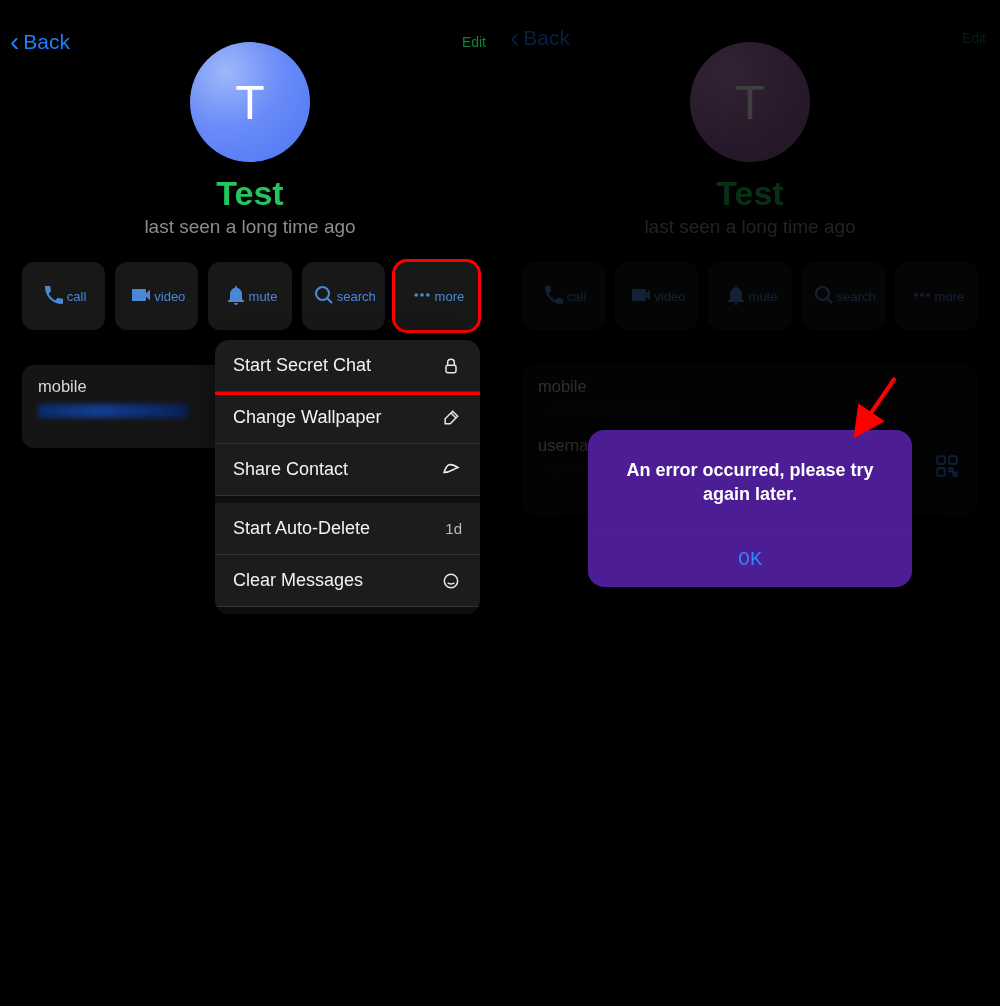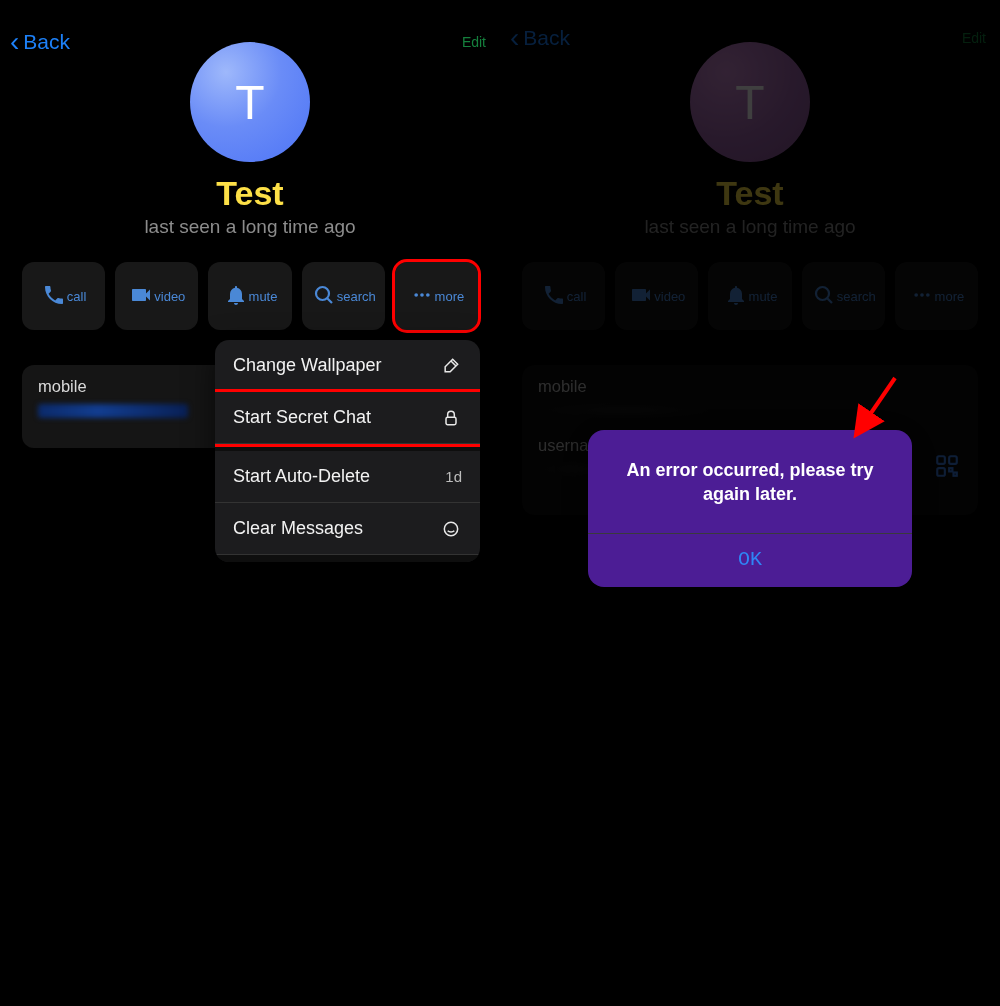--- a/index.html
+++ b/index.html
@@ -19,21 +19,21 @@
   .nav { position: absolute; top: 22px; left: 0; right: 0; height: 40px; display: flex; align-items: center; justify-content: space-between; padding: 0 14px 0 10px; }
   .back-btn { display: flex; align-items: center; color: #1d80f7; font-size: 21px; cursor: pointer; }
   .back-btn .chev { font-size: 28px; font-weight: 400; margin-right: 4px; line-height: 1; }
   .edit-btn { color: #15803d; font-size: 14px; cursor: pointer; }
 
   
   .avatar { width: 120px; height: 120px; border-radius: 60px; display: flex; align-items: center; justify-content: center; font-size: 48px; font-weight: 500; color: #fff; }
   .avatar-wrap { position: absolute; top: 42px; left: 50%; transform: translateX(-50%); }
   .avatar-blue { background: radial-gradient(circle at 30% 25%, #9eb8fb 0%, #6a8cf7 45%, #4d74f6 100%); }
   .avatar-purple { background: radial-gradient(circle at 30% 25%, #cc8ad0 0%, #a368b0 55%, #8b5598 100%); }
-  .name { position: absolute; top: 174px; left: 0; right: 0; text-align: center; font-size: 34px; font-weight: 600; color: #fde047; }
+  .name { position: absolute; top: 174px; left: 0; right: 0; text-align: center; font-size: 34px; font-weight: 600; color: #22c55e; }
   .status { position: absolute; top: 216px; left: 0; right: 0; text-align: center; font-size: 19px; color: #8c8c8c; }
 
   
   .actions { position: absolute; top: 262px; left: 0; right: 0; display: flex; gap: 10px; padding: 0 22px; justify-content: center; }
   .action { width: 84px; height: 68px; background: #181818; border-radius: 12px; display: flex; flex-direction: row; align-items: center; justify-content: center; color: #4a88d6; cursor: pointer; }
   .action .ic { width: 26px; height: 26px; display: flex; align-items: center; justify-content: center; margin-bottom: 2px; }
   .action .lbl { font-size: 13px; color: #4a88d6; }
   .hl-red { outline: 3px solid #f00; border-radius: 12px; }
   .hl-red-item { outline: 3px solid #f00; }
 
@@ -137,35 +137,43 @@
         <span class="lbl">more</span>
       </div>
     </div>
 
     <div class="info-card">
       <div class="info-label">mobile</div>
       <div class="info-value-blur"></div>
     </div>
 
     <div class="menu">
+      <div class="menu-item hl-red-item">
+        <span>Start Secret Chat</span>
+        <span class="mi-icon">
+          <svg viewBox="0 0 24 24" width="20" height="20" fill="none" stroke="currentColor" stroke-width="1.8">
+              <rect x="6" y="11" width="12" height="9" rx="2"></rect>
+              <path d="M8 11V8a4 4 0 0 1 8 0v3"></path>
+            </svg>
+        </span>
+      </div>
       <div class="menu-item">
         <span>Change Wallpaper</span>
         <span class="mi-icon">
           <svg viewBox="0 0 24 24" width="20" height="20" fill="none" stroke="currentColor" stroke-width="1.8">
               <path d="M14 4l6 6-9 9H5v-6l9-9z"></path>
               <path d="M12 6l6 6"></path>
             </svg>
         </span>
       </div>
-      <div class="menu-item hl-red-item">
-        <span>Start Secret Chat</span>
-        <span class="mi-icon">
-          <svg viewBox="0 0 24 24" width="20" height="20" fill="none" stroke="currentColor" stroke-width="1.8">
-              <rect x="6" y="11" width="12" height="9" rx="2"></rect>
-              <path d="M8 11V8a4 4 0 0 1 8 0v3"></path>
+      <div class="menu-item">
+        <span>Share Contact</span>
+        <span class="mi-icon">
+          <svg viewBox="0 0 24 24" width="22" height="22" fill="none" stroke="currentColor" stroke-width="1.8">
+              <path d="M4 12c6-8 10-8 16 0-6 0-10 2-16 0z" transform="rotate(-20 12 12)"></path>
             </svg>
         </span>
       </div>
       <div class="menu-sep"></div>
       <div class="menu-item">
         <span>Start Auto-Delete</span>
         <span class="mi-right">1d</span>
       </div>
       <div class="menu-item">
         <span>Clear Messages</span>

